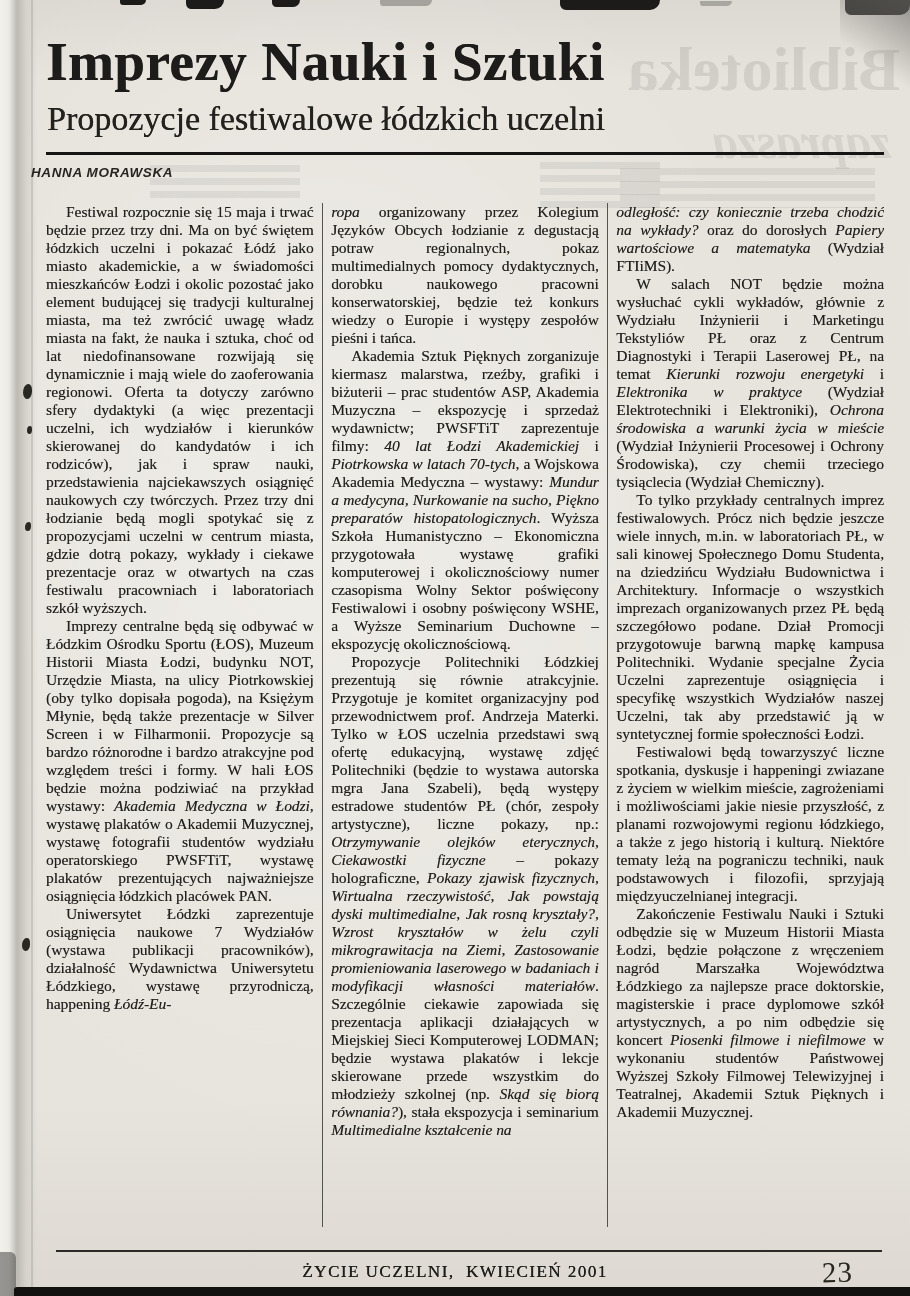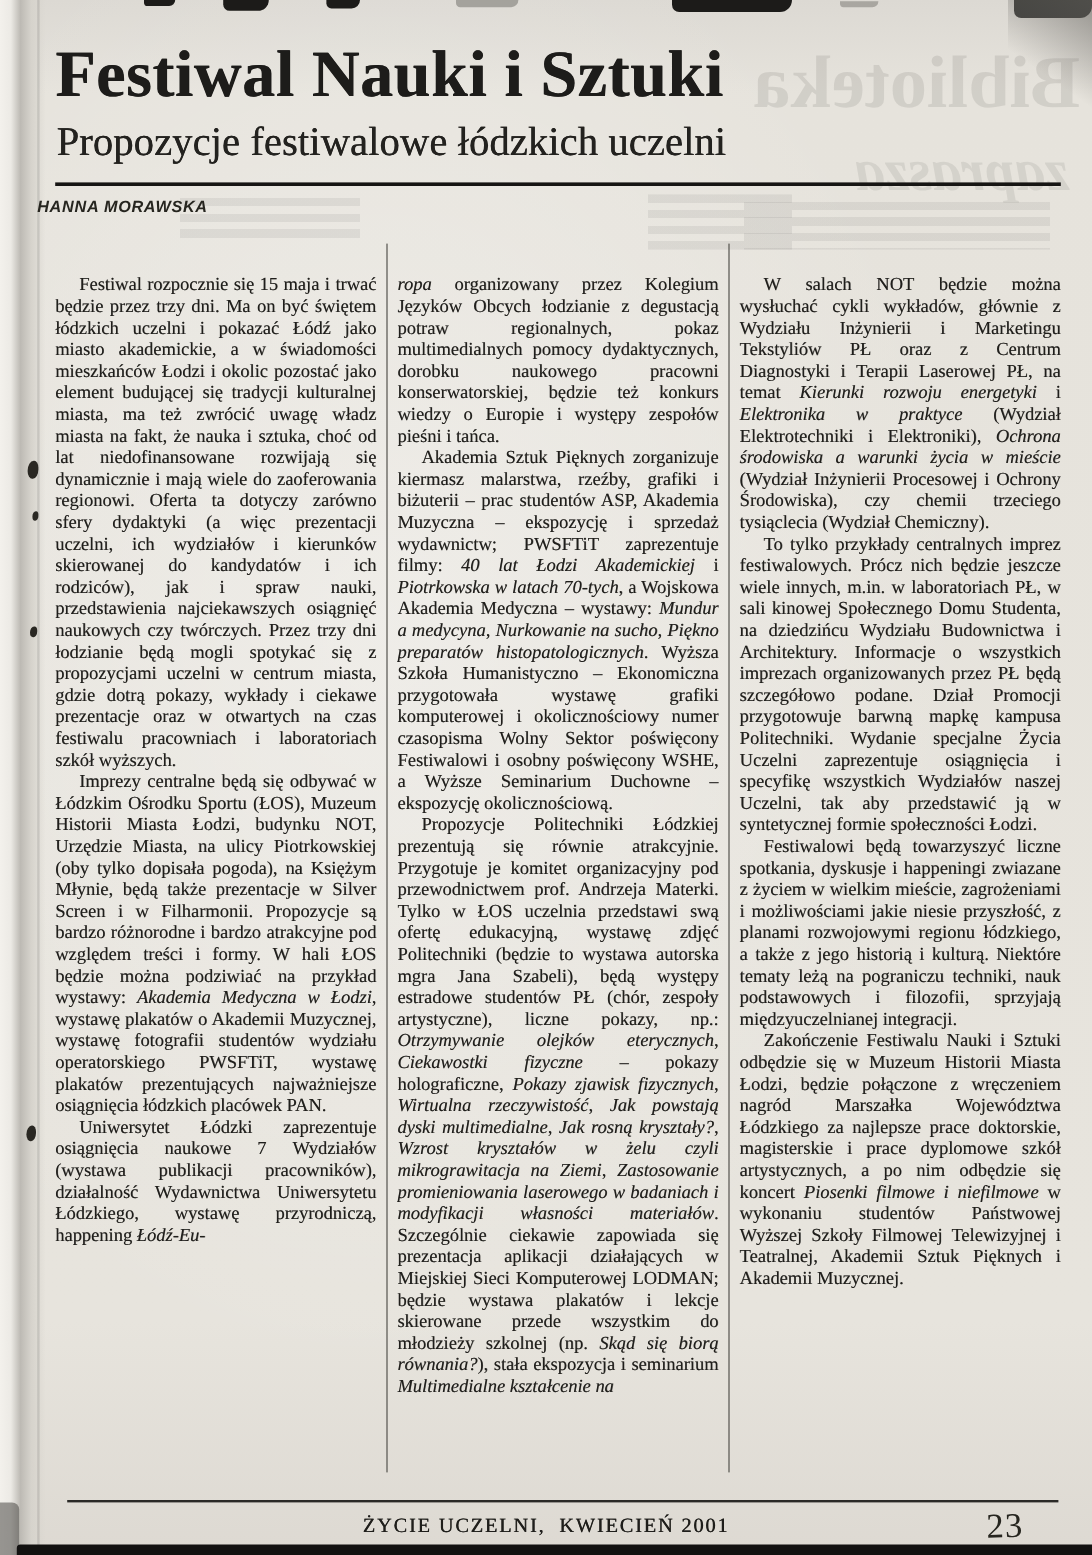--- a/index.html
+++ b/index.html
@@ -26,21 +26,21 @@
   
   .title{position:absolute;left:46px;top:30px;margin:0;font-size:55px;font-weight:600;
     letter-spacing:.5px;color:#1d1c1a;text-shadow:.4px 0 0 currentColor;white-space:nowrap;}
   .subtitle{position:absolute;left:47px;top:100px;margin:0;font-size:34px;font-weight:400;
     color:#23221f;text-shadow:.3px 0 0 currentColor;white-space:nowrap;}
   .header-rule{position:absolute;left:46px;top:152px;width:838px;height:3px;background:#161513;}
   .author{position:absolute;left:31px;top:165px;font-family:"Liberation Sans",sans-serif;
     font-style:italic;font-weight:bold;font-size:13.5px;letter-spacing:.6px;color:#26251f;}
   
   .columns{position:absolute;left:46px;top:203px;width:838px;height:1024px;display:flex;}
-  .col{width:268px;height:100%;overflow:hidden;margin-top:26px;}
+  .col{width:268px;height:100%;overflow:hidden;}
   .colrule{width:1.5px;height:100%;background:#55534e;margin:0 8px;flex:none;}
   .para{margin:0;font-size:15.4px;line-height:18px;text-align:justify;color:#1f1e1b;
     text-shadow:.25px 0 0 rgba(31,30,27,.55);}
   .para.indent{text-indent:20px;}
   .it{font-style:italic;}
   
   .footer-rule{position:absolute;left:56px;top:1250px;width:826px;height:2px;background:#2b2a27;}
   .journal{position:absolute;left:0;top:1262px;width:910px;text-align:center;font-size:17px;
     letter-spacing:1.5px;color:#1f1e1b;white-space:pre;text-shadow:.3px 0 0 currentColor;}
   .pagenum{position:absolute;left:822px;top:1256px;font-size:29px;color:#26251f;
@@ -69,39 +69,40 @@
   <div class="speck" style="left:22px;top:938px;width:8px;height:13px;"></div>
   <div class="smudge" style="left:120px;top:0;width:26px;height:5px;"></div>
   <div class="smudge" style="left:186px;top:0;width:38px;height:9px;"></div>
   <div class="smudge" style="left:272px;top:0;width:28px;height:7px;"></div>
   <div class="smudge gray" style="left:380px;top:0;width:52px;height:6px;opacity:.6;"></div>
   <div class="smudge" style="left:560px;top:0;width:100px;height:10px;"></div>
   <div class="smudge gray" style="left:700px;top:1px;width:32px;height:5px;opacity:.55;"></div>
   <div class="smudge" style="left:845px;top:0;width:65px;height:15px;opacity:.8;"></div>
   <div class="corner-shade"></div>
 
-  <h1 class="title">Festiwal Nauki i Sztuki</h1>
+  <h1 class="title">Imprezy Nauki i Sztuki</h1>
   <h2 class="subtitle">Propozycje festiwalowe łódzkich uczelni</h2>
   <div class="header-rule"></div>
   <div class="author">HANNA MORAWSKA</div>
 
   <main class="columns">
     <section class="col">
         <p class="para indent"><span>Festiwal rozpocznie się 15 maja i trwać będzie przez trzy dni. Ma on być świętem łódzkich uczelni i pokazać Łódź jako miasto akademickie, a w świadomości mieszkańców Łodzi i okolic pozostać jako element budującej się tradycji kulturalnej miasta, ma też zwrócić uwagę władz miasta na fakt, że nauka i sztuka, choć od lat niedofinansowane rozwijają się dynamicznie i mają wiele do zaoferowania regionowi. Oferta ta dotyczy zarówno sfery dydaktyki (a więc prezentacji uczelni, ich wydziałów i kierunków skierowanej do kandydatów i ich rodziców), jak i spraw nauki, przedstawienia najciekawszych osiągnięć naukowych czy twórczych. Przez trzy dni łodzianie będą mogli spotykać się z propozycjami uczelni w centrum miasta, gdzie dotrą pokazy, wykłady i ciekawe prezentacje oraz w otwartych na czas festiwalu pracowniach i laboratoriach szkół wyższych.</span></p>
         <p class="para indent"><span>Imprezy centralne będą się odbywać w Łódzkim Ośrodku Sportu (ŁOS), Muzeum Historii Miasta Łodzi, budynku NOT, Urzędzie Miasta, na ulicy Piotrkowskiej (oby tylko dopisała pogoda), na Księżym Młynie, będą także prezentacje w Silver Screen i w Filharmonii. Propozycje są bardzo różnorodne i bardzo atrakcyjne pod względem treści i formy. W hali ŁOS będzie można podziwiać na przykład wystawy: </span><span class="it">Akademia Medyczna w Łodzi</span><span>, wystawę plakatów o Akademii Muzycznej, wystawę fotografii studentów wydziału operatorskiego PWSFTiT, wystawę plakatów prezentujących najważniejsze osiągnięcia łódzkich placówek PAN.</span></p>
         <p class="para indent"><span>Uniwersytet Łódzki zaprezentuje osiągnięcia naukowe 7 Wydziałów (wystawa publikacji pracowników), działalność Wydawnictwa Uniwersytetu Łódzkiego, wystawę przyrodniczą, happening </span><span class="it">Łódź-Eu-</span></p>
       </section>
     <div class="colrule"></div>
     <section class="col">
         <p class="para"><span class="it">ropa</span><span> organizowany przez Kolegium Języków Obcych łodzianie z degustacją potraw regionalnych, pokaz multimedialnych pomocy dydaktycznych, dorobku naukowego pracowni konserwatorskiej, będzie też konkurs wiedzy o Europie i występy zespołów pieśni i tańca.</span></p>
         <p class="para indent"><span>Akademia Sztuk Pięknych zorganizuje kiermasz malarstwa, rzeźby, grafiki i biżuterii – prac studentów ASP, Akademia Muzyczna – ekspozycję i sprzedaż wydawnictw; PWSFTiT zaprezentuje filmy: </span><span class="it">40 lat Łodzi Akademickiej</span><span> i </span><span class="it">Piotrkowska w latach 70-tych</span><span>, a Wojskowa Akademia Medyczna – wystawy: </span><span class="it">Mundur a medycyna, Nurkowanie na sucho, Piękno preparatów histopatologicznych</span><span>. Wyższa Szkoła Humanistyczno – Ekonomiczna przygotowała wystawę grafiki komputerowej i okolicznościowy numer czasopisma Wolny Sektor poświęcony Festiwalowi i osobny poświęcony WSHE, a Wyższe Seminarium Duchowne – ekspozycję okolicznościową.</span></p>
         <p class="para indent"><span>Propozycje Politechniki Łódzkiej prezentują się równie atrakcyjnie. Przygotuje je komitet organizacyjny pod przewodnictwem prof. Andrzeja Materki. Tylko w ŁOS uczelnia przedstawi swą ofertę edukacyjną, wystawę zdjęć Politechniki (będzie to wystawa autorska mgra Jana Szabeli), będą występy estradowe studentów PŁ (chór, zespoły artystyczne), liczne pokazy, np.: </span><span class="it">Otrzymywanie olejków eterycznych</span><span>, </span><span class="it">Ciekawostki fizyczne</span><span> – pokazy holograficzne, </span><span class="it">Pokazy zjawisk fizycznych</span><span>, </span><span class="it">Wirtualna rzeczywistość</span><span>, </span><span class="it">Jak powstają dyski multimedialne</span><span>, </span><span class="it">Jak rosną kryształy?</span><span>, </span><span class="it">Wzrost kryształów w żelu czyli mikrograwitacja na Ziemi</span><span>, </span><span class="it">Zastosowanie promieniowania laserowego w badaniach i modyfikacji własności materiałów</span><span>. Szczególnie ciekawie zapowiada się prezentacja aplikacji działających w Miejskiej Sieci Komputerowej LODMAN; będzie wystawa plakatów i lekcje skierowane przede wszystkim do młodzieży szkolnej (np. </span><span class="it">Skąd się biorą równania?</span><span>), stała ekspozycja i seminarium </span><span class="it">Multimedialne kształcenie na</span></p>
       </section>
     <div class="colrule"></div>
     <section class="col">
+        <p class="para"><span class="it">odległość: czy koniecznie trzeba chodzić na wykłady?</span><span> oraz do dorosłych </span><span class="it">Papiery wartościowe a matematyka</span><span> (Wydział FTIiMS).</span></p>
         <p class="para indent"><span>W salach NOT będzie można wysłuchać cykli wykładów, głównie z Wydziału Inżynierii i Marketingu Tekstyliów PŁ oraz z Centrum Diagnostyki i Terapii Laserowej PŁ, na temat </span><span class="it">Kierunki rozwoju energetyki</span><span> i </span><span class="it">Elektronika w praktyce</span><span> (Wydział Elektrotechniki i Elektroniki), </span><span class="it">Ochrona środowiska a warunki życia w mieście</span><span> (Wydział Inżynierii Procesowej i Ochrony Środowiska), czy chemii trzeciego tysiąclecia (Wydział Chemiczny).</span></p>
         <p class="para indent"><span>To tylko przykłady centralnych imprez festiwalowych. Prócz nich będzie jeszcze wiele innych, m.in. w laboratoriach PŁ, w sali kinowej Społecznego Domu Studenta, na dziedzińcu Wydziału Budownictwa i Architektury. Informacje o wszystkich imprezach organizowanych przez PŁ będą szczegółowo podane. Dział Promocji przygotowuje barwną mapkę kampusa Politechniki. Wydanie specjalne Życia Uczelni zaprezentuje osiągnięcia i specyfikę wszystkich Wydziałów naszej Uczelni, tak aby przedstawić ją w syntetycznej formie społeczności Łodzi.</span></p>
         <p class="para indent"><span>Festiwalowi będą towarzyszyć liczne spotkania, dyskusje i happeningi zwiazane z życiem w wielkim mieście, zagrożeniami i możliwościami jakie niesie przyszłość, z planami rozwojowymi regionu łódzkiego, a także z jego historią i kulturą. Niektóre tematy leżą na pograniczu techniki, nauk podstawowych i filozofii, sprzyjają międzyuczelnianej integracji.</span></p>
         <p class="para indent"><span>Zakończenie Festiwalu Nauki i Sztuki odbędzie się w Muzeum Historii Miasta Łodzi, będzie połączone z wręczeniem nagród Marszałka Województwa Łódzkiego za najlepsze prace doktorskie, magisterskie i prace dyplomowe szkół artystycznych, a po nim odbędzie się koncert </span><span class="it">Piosenki filmowe i niefilmowe</span><span> w wykonaniu studentów Państwowej Wyższej Szkoły Filmowej Telewizyjnej i Teatralnej, Akademii Sztuk Pięknych i Akademii Muzycznej.</span></p>
       </section>
   </main>
 
   <div class="footer-rule"></div>
   <div class="journal">ŻYCIE UCZELNI,  KWIECIEŃ 2001</div>
   <div class="pagenum">23</div>

